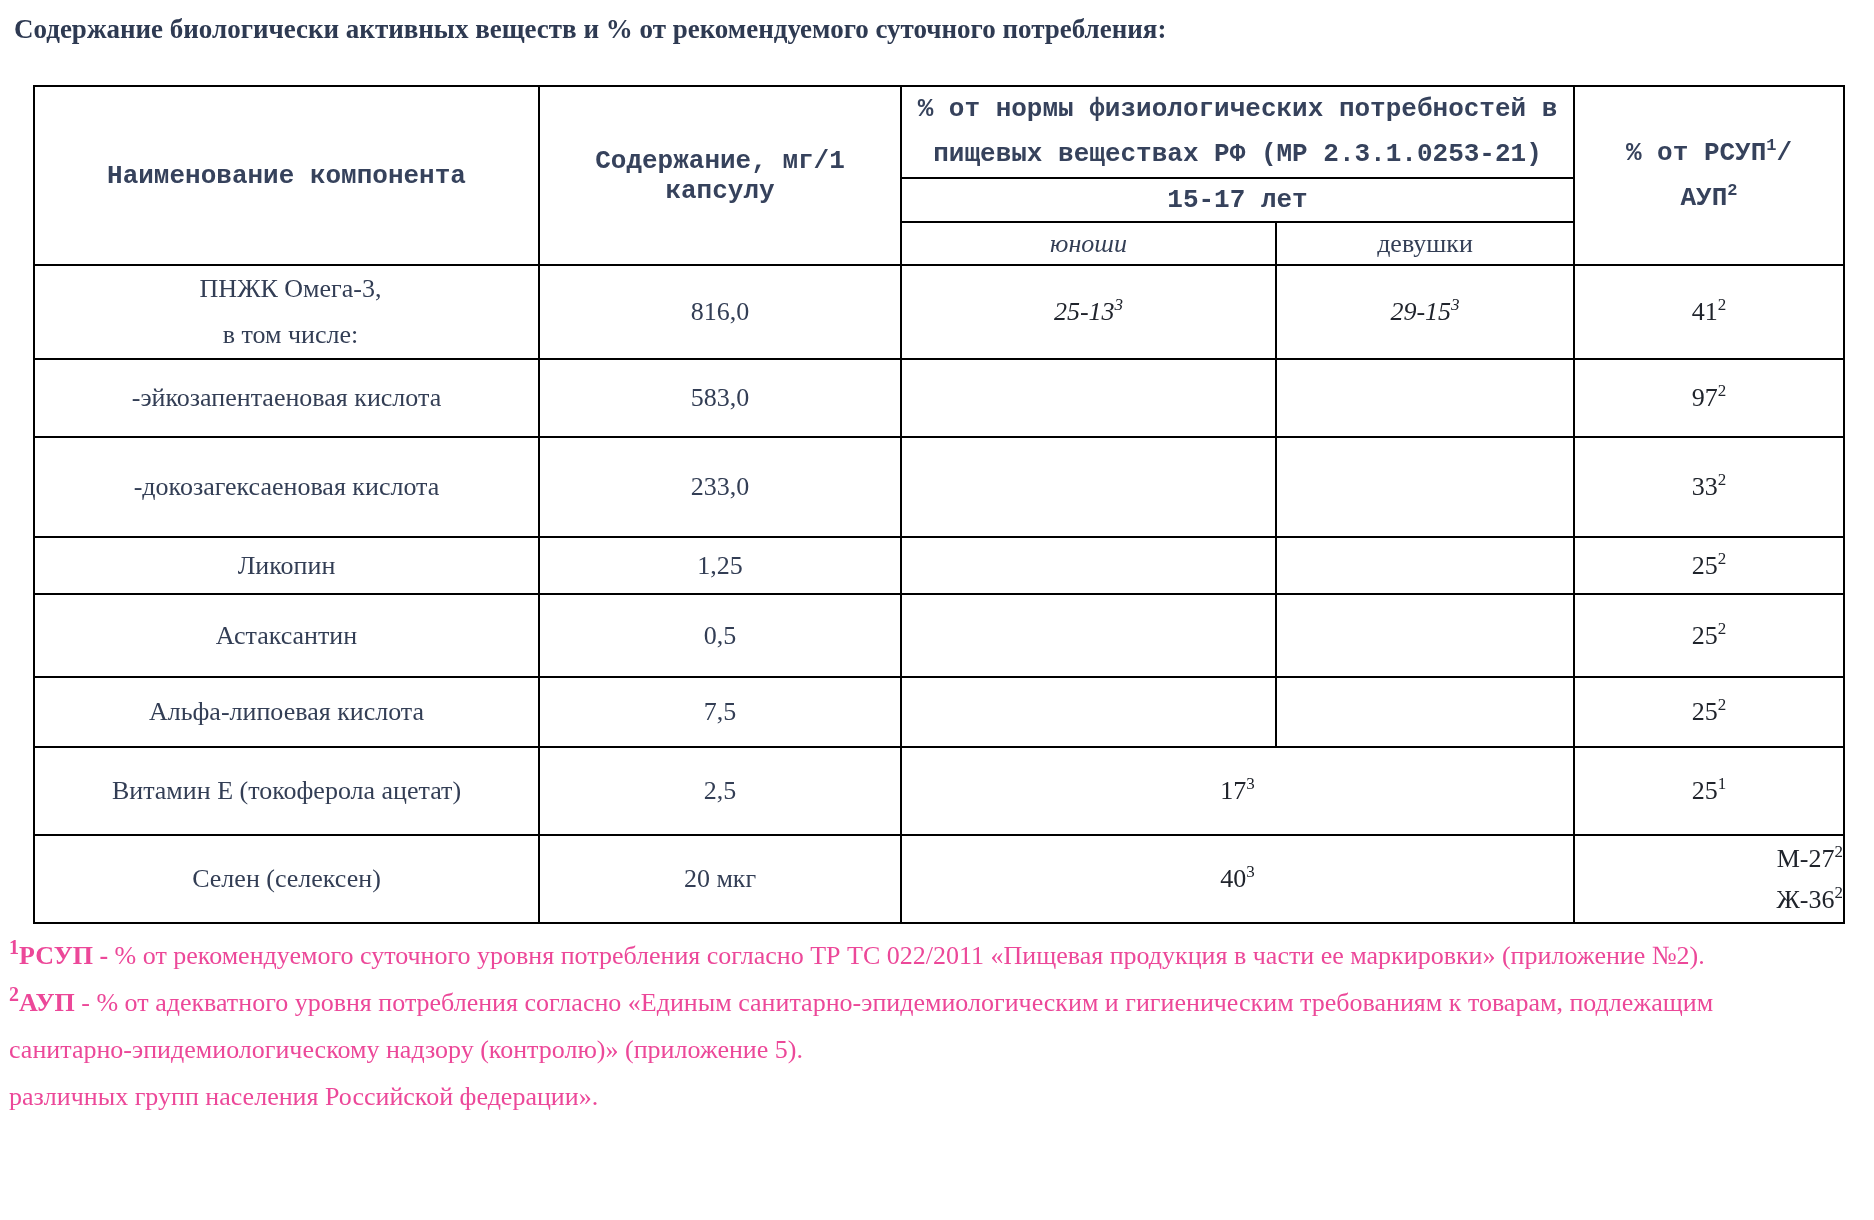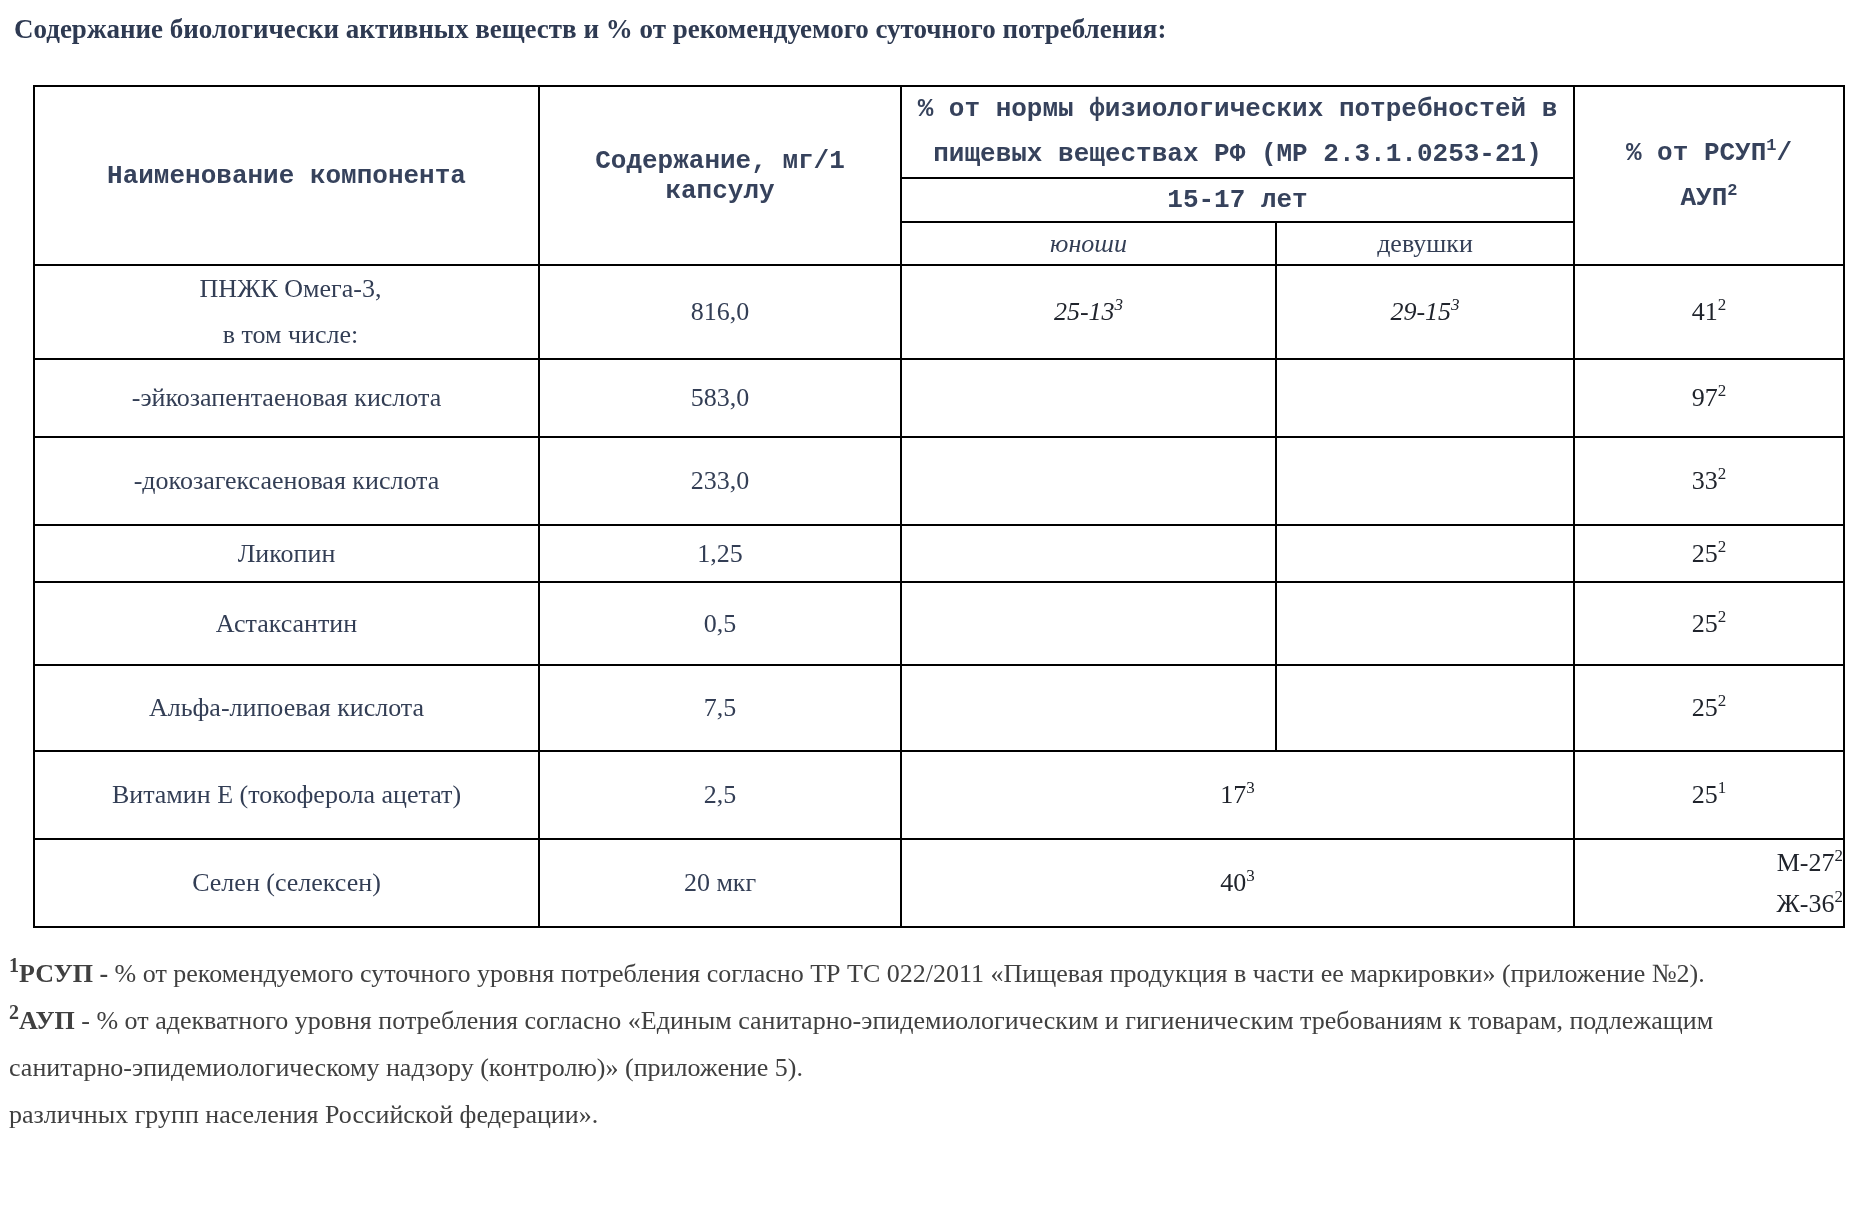--- a/index.html
+++ b/index.html
@@ -44,24 +44,24 @@
   td.nametop{vertical-align:top;padding-top:2px;}
   td.nametop .nline{line-height:46px;padding-left:8px;}
   .ital{font-style:italic;}
   .twoline{line-height:41px;text-align:right;}
   sup{
     font-size:17px;
     line-height:0;
     vertical-align:super;
   }
   .footnotes{
-    margin:22px 0 0 9px;
+    margin:8px 0 0 9px;
     font-size:26px;
     line-height:47px;
-    color:#404040;
+    color:#ec4899;
   }
   .footnotes p{margin:0;}
   .fsup{
     font-weight:bold;
     font-size:20px;
     line-height:0;
     vertical-align:super;
   }
   .flabel{font-weight:bold;}
 </style>
@@ -124,21 +124,21 @@
   <tr style="height:78px">
     <td class="name">-эйкозапентаеновая кислота</td>
     <td class="num">583,0</td>
     <td></td>
     <td></td>
     <td class="rnum vtop2">
       <span>97</span><sup>2</sup>
     </td>
   </tr>
 
-  <tr style="height:88px">
+  <tr style="height:100px">
     <td class="name">-докозагексаеновая кислота</td>
     <td class="num">233,0</td>
     <td></td>
     <td></td>
     <td class="rnum vtop2">
       <span>33</span><sup>2</sup>
     </td>
   </tr>
 
   <tr style="height:57px">
@@ -154,21 +154,21 @@
   <tr style="height:83px">
     <td class="name">Астаксантин</td>
     <td class="num">0,5</td>
     <td></td>
     <td></td>
     <td class="rnum">
       <span>25</span><sup>2</sup>
     </td>
   </tr>
 
-  <tr style="height:86px">
+  <tr style="height:70px">
     <td class="name">Альфа-липоевая кислота</td>
     <td class="num">7,5</td>
     <td></td>
     <td></td>
     <td class="rnum">
       <span>25</span><sup>2</sup>
     </td>
   </tr>
 
   <tr style="height:88px">

